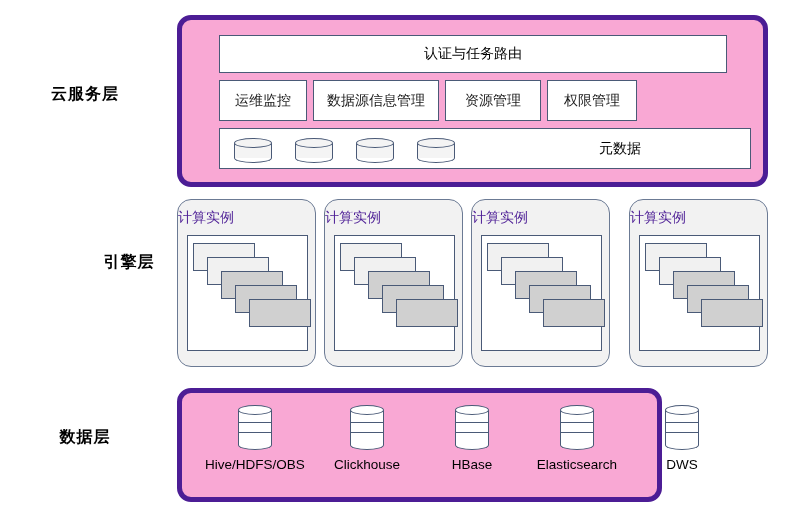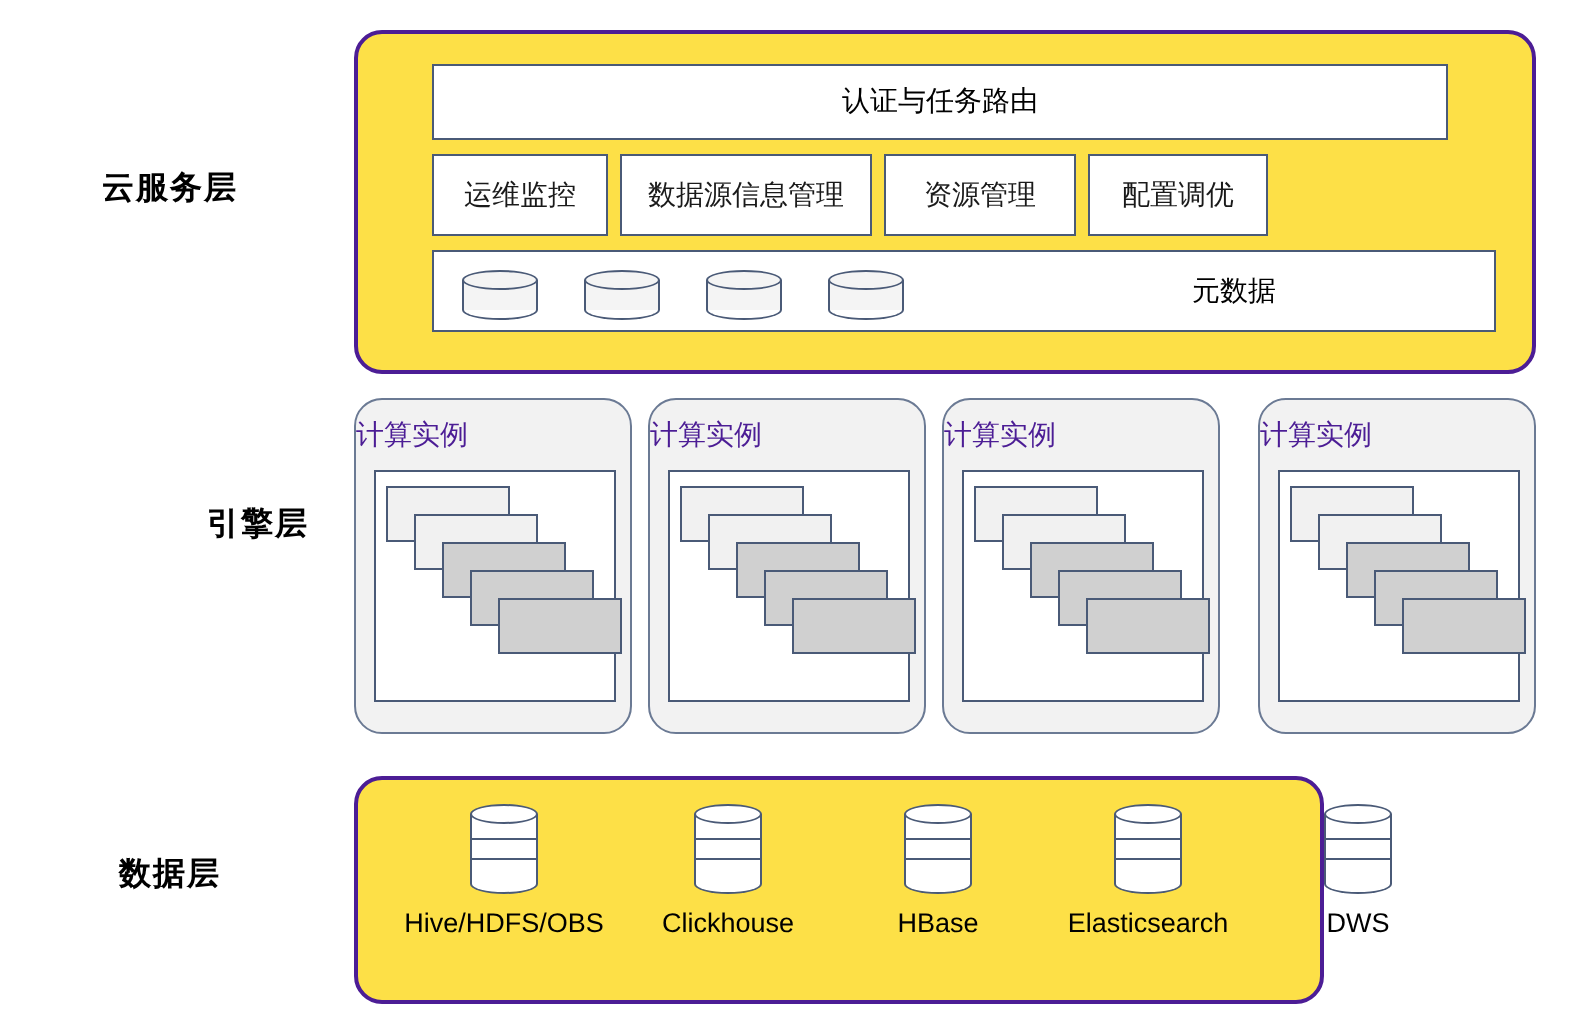--- a/index.html
+++ b/index.html
@@ -27,22 +27,22 @@
     color: #000000;
     letter-spacing: 1px;
   }
   #label-cloud  { top: 84px; }
   #label-engine { top: 252px; margin-left: 44px; }
   #label-data   { top: 427px; }
 
   
   .panel {
     position: absolute;
-    background: #fde047;
-    border: 2px solid #4c1d95;
+    background: #f9a8d4;
+    border: 5px solid #4c1d95;
     border-radius: 14px;
     box-sizing: border-box;
   }
 
   
   #cloud-panel {
     left: 177px;
     top: 15px;
     width: 591px;
     height: 172px;
@@ -285,21 +285,21 @@
 <div class="layer-label" id="label-data">数据层</div>
 
 <div class="panel" id="cloud-panel">
 
   <div class="inner-box" id="auth-route-box">认证与任务路由</div>
 
   <div class="service-row">
     <div class="service-box w1">运维监控</div>
     <div class="service-box w2">数据源信息管理</div>
     <div class="service-box w3">资源管理</div>
-    <div class="service-box w4">配置调优</div>
+    <div class="service-box w4">权限管理</div>
   </div>
 
   <div class="inner-box" id="metadata-box">
     <div class="meta-cyl-wrap">
       <span class="cyl-flat">
         <span class="bot"></span>
           <span class="body"></span>
           <span class="top"></span>
       </span>
       <span class="cyl-flat">

